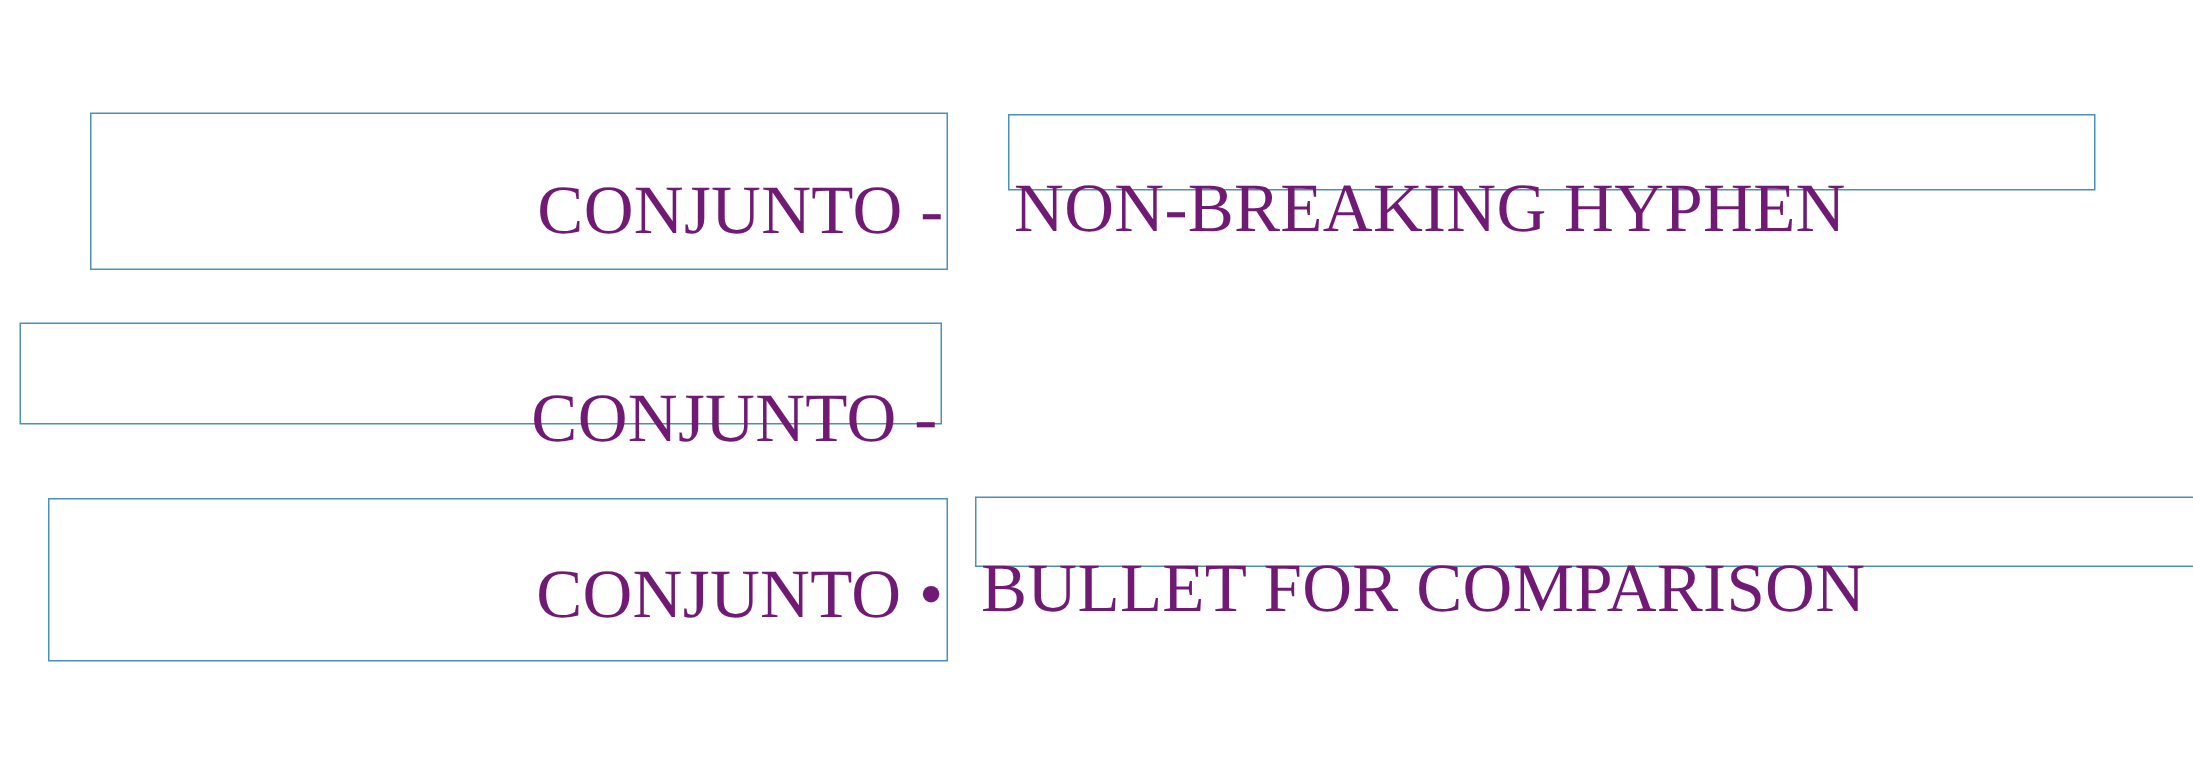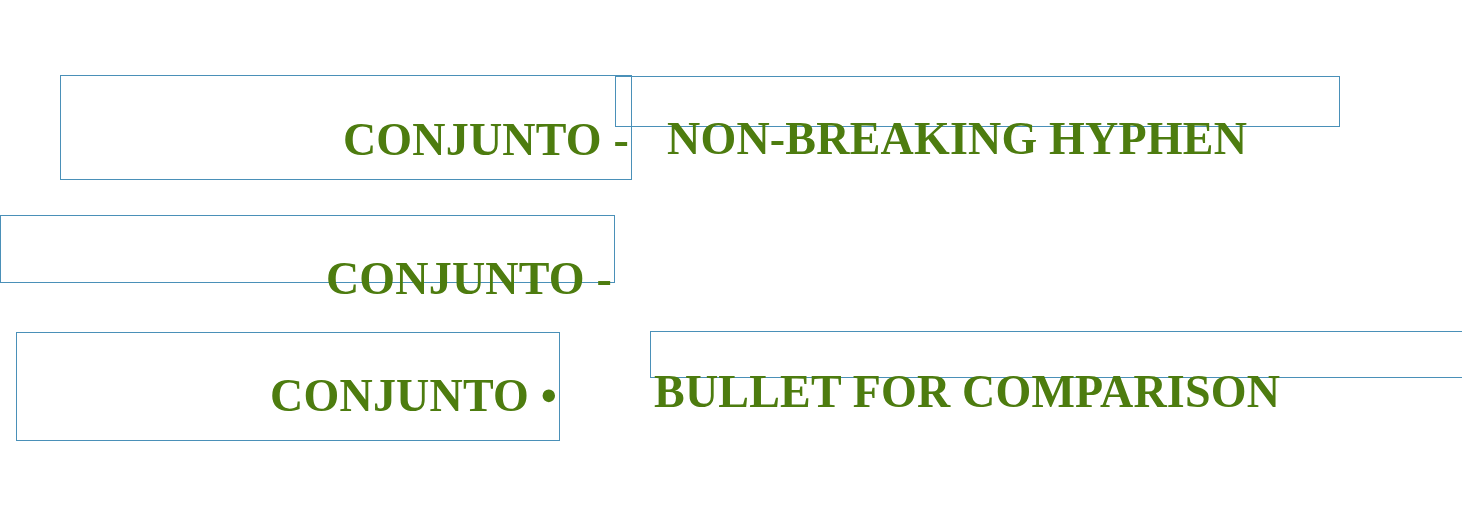--- a/index.html
+++ b/index.html
@@ -32,22 +32,22 @@
     background: transparent;
     overflow: visible;
     white-space: pre;
   }
 
   .frame-text {
     display: block;
     font-family: "Liberation Serif", "DejaVu Serif", serif;
     font-size: 46px;
     line-height: 49px;
-    color: #4d7c0f;
-    font-weight: bold;
+    color: #701a75;
+    font-weight: normal;
     letter-spacing: 0.2px;
   }
 
   
   .frame-left .frame-text {
     text-align: right;
     padding-right: 2px;
   }
 
   
@@ -59,50 +59,49 @@
   
   #row1-label {
     left: 60px;
     top: 75px;
     width: 572px;
     height: 105px;
   }
   #row1-label .frame-text { margin-top: 3px; }
 
   #row1-value {
-    left: 615px;
+    left: 672px;
     top: 76px;
     width: 725px;
     height: 51px;
-    padding-left: 48px;
   }
   #row1-value .frame-text { margin-top: 1px; }
 
   
   #row2-label {
-    left: 0;
+    left: 13px;
     top: 215px;
     width: 615px;
     height: 68px;
   }
   #row2-label .frame-text { margin-top: 2px; }
 
   #row2-value {
     left: 650px;
     top: 215px;
     width: 492px;
     height: 47px;
   }
   #row2-value .frame-text { margin-top: -1px; }
 
   
   #row3-label {
-    left: 16px;
+    left: 32px;
     top: 332px;
-    width: 544px;
+    width: 600px;
     height: 109px;
   }
   #row3-label .frame-text { margin-top: 2px; }
 
   #row3-value {
     left: 650px;
     top: 331px;
     width: 904px;
     height: 47px;
   }

